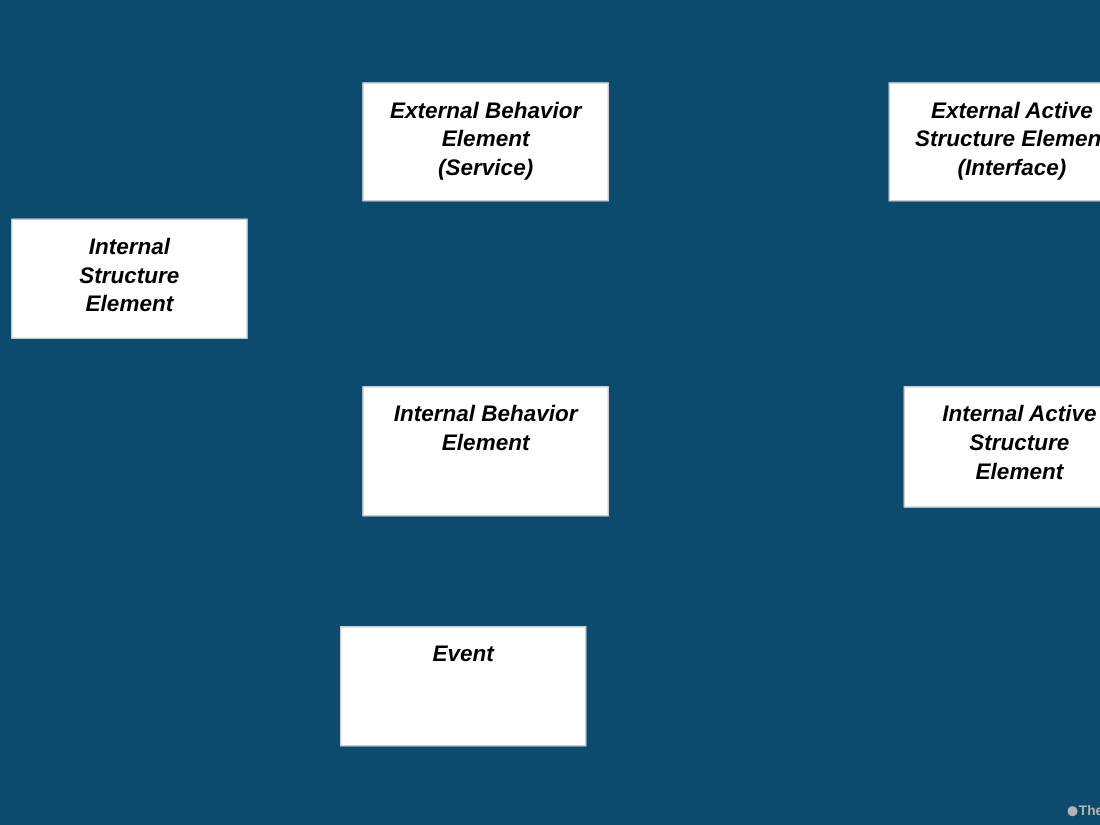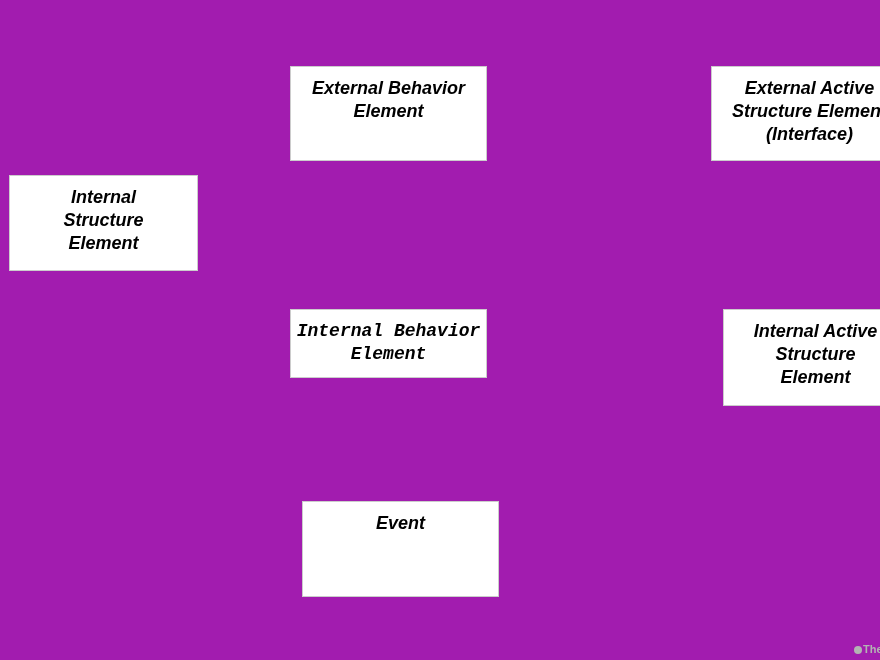--- a/index.html
+++ b/index.html
@@ -4,21 +4,21 @@
 <style>
   html, body {
     margin: 0;
     padding: 0;
     background: #000000;
   }
   #canvas {
     position: relative;
     width: 880px;
     height: 660px;
-    background: #a21caf;
+    background: #0c4a6e;
     overflow: hidden;
     font-family: "Liberation Sans", sans-serif;
   }
   .node {
     position: absolute;
     background: #ffffff;
     border: 1px solid #cccccc;
     box-sizing: border-box;
     color: #000000;
     font-weight: bold;
@@ -54,46 +54,47 @@
   }
 </style>
 </head>
 <body>
 
 <div id="canvas">
 
   <div class="node" style="left:290px; top:66px; width:197px; height:95px;">
     <span class="line">External Behavior</span>
     <span class="line">Element</span>
+    <span class="line">(Service)</span>
   </div>
 
   <div class="node" style="left:711px; top:66px; width:197px; height:95px;">
     <span class="line">External Active</span>
     <span class="line">Structure Element</span>
     <span class="line">(Interface)</span>
   </div>
 
   <div class="node" style="left:9px; top:175px; width:189px; height:96px;">
     <span class="line">Internal</span>
     <span class="line">Structure</span>
     <span class="line">Element</span>
   </div>
 
-  <div class="node" style="left:290px; top:309px; width:197px; height:69px;font-family:Liberation Mono, monospace;">
+  <div class="node" style="left:290px; top:309px; width:197px; height:104px;">
     <span class="line">Internal Behavior</span>
     <span class="line">Element</span>
   </div>
 
   <div class="node" style="left:723px; top:309px; width:185px; height:97px;">
     <span class="line">Internal Active</span>
     <span class="line">Structure</span>
     <span class="line">Element</span>
   </div>
 
-  <div class="node" style="left:302px; top:501px; width:197px; height:96px;">
+  <div class="node" style="left:272px; top:501px; width:197px; height:96px;">
     <span class="line">Event</span>
   </div>
 
   <div class="watermark" style="left:854px; top:643px;">
     <span class="bullet"></span><span>The</span>
   </div>
 
 </div>
 
 </body></html>

